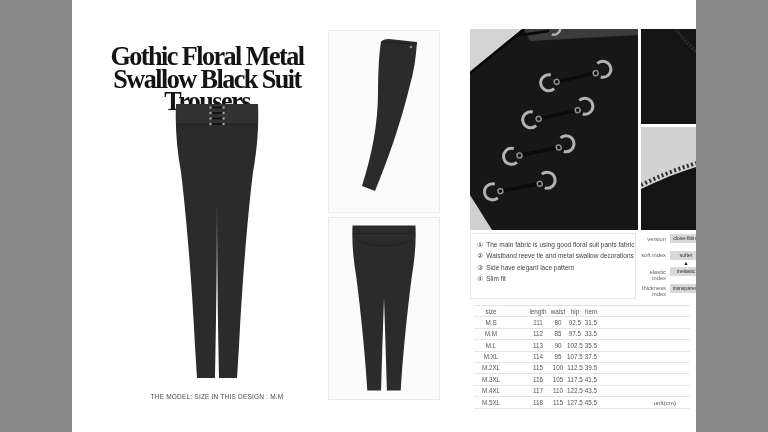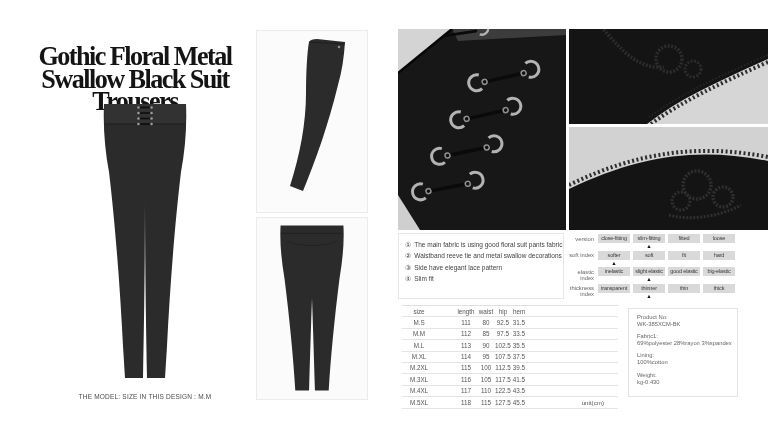--- a/index.html
+++ b/index.html
@@ -1,16 +1,16 @@
 <!DOCTYPE html>
 <html><head>
 <meta charset="utf-8">
 <style>
   html,body{margin:0;padding:0;background:#888;}
-  .canvas{position:relative;width:768px;height:432px;background:#ffffff;overflow:hidden;
+  .canvas{position:relative;width:624px;height:432px;background:#ffffff;overflow:hidden;
           font-family:"Liberation Sans",sans-serif;margin:0 auto;}
   
   .title{position:absolute;left:17px;top:27px;width:236px;text-align:center;
          font-family:"Liberation Serif",serif;font-weight:700;color:#141414;
          font-size:27px;line-height:22.5px;letter-spacing:-1.6px;}
   .title-line{display:block;white-space:nowrap;transform:scaleX(.97);}
   .photo-front{position:absolute;left:85px;top:94px;width:120px;height:296px;}
   .model-note{position:absolute;left:25px;top:393px;width:240px;text-align:center;
               font-size:6.5px;color:#4a4a4a;letter-spacing:.2px;}
   

